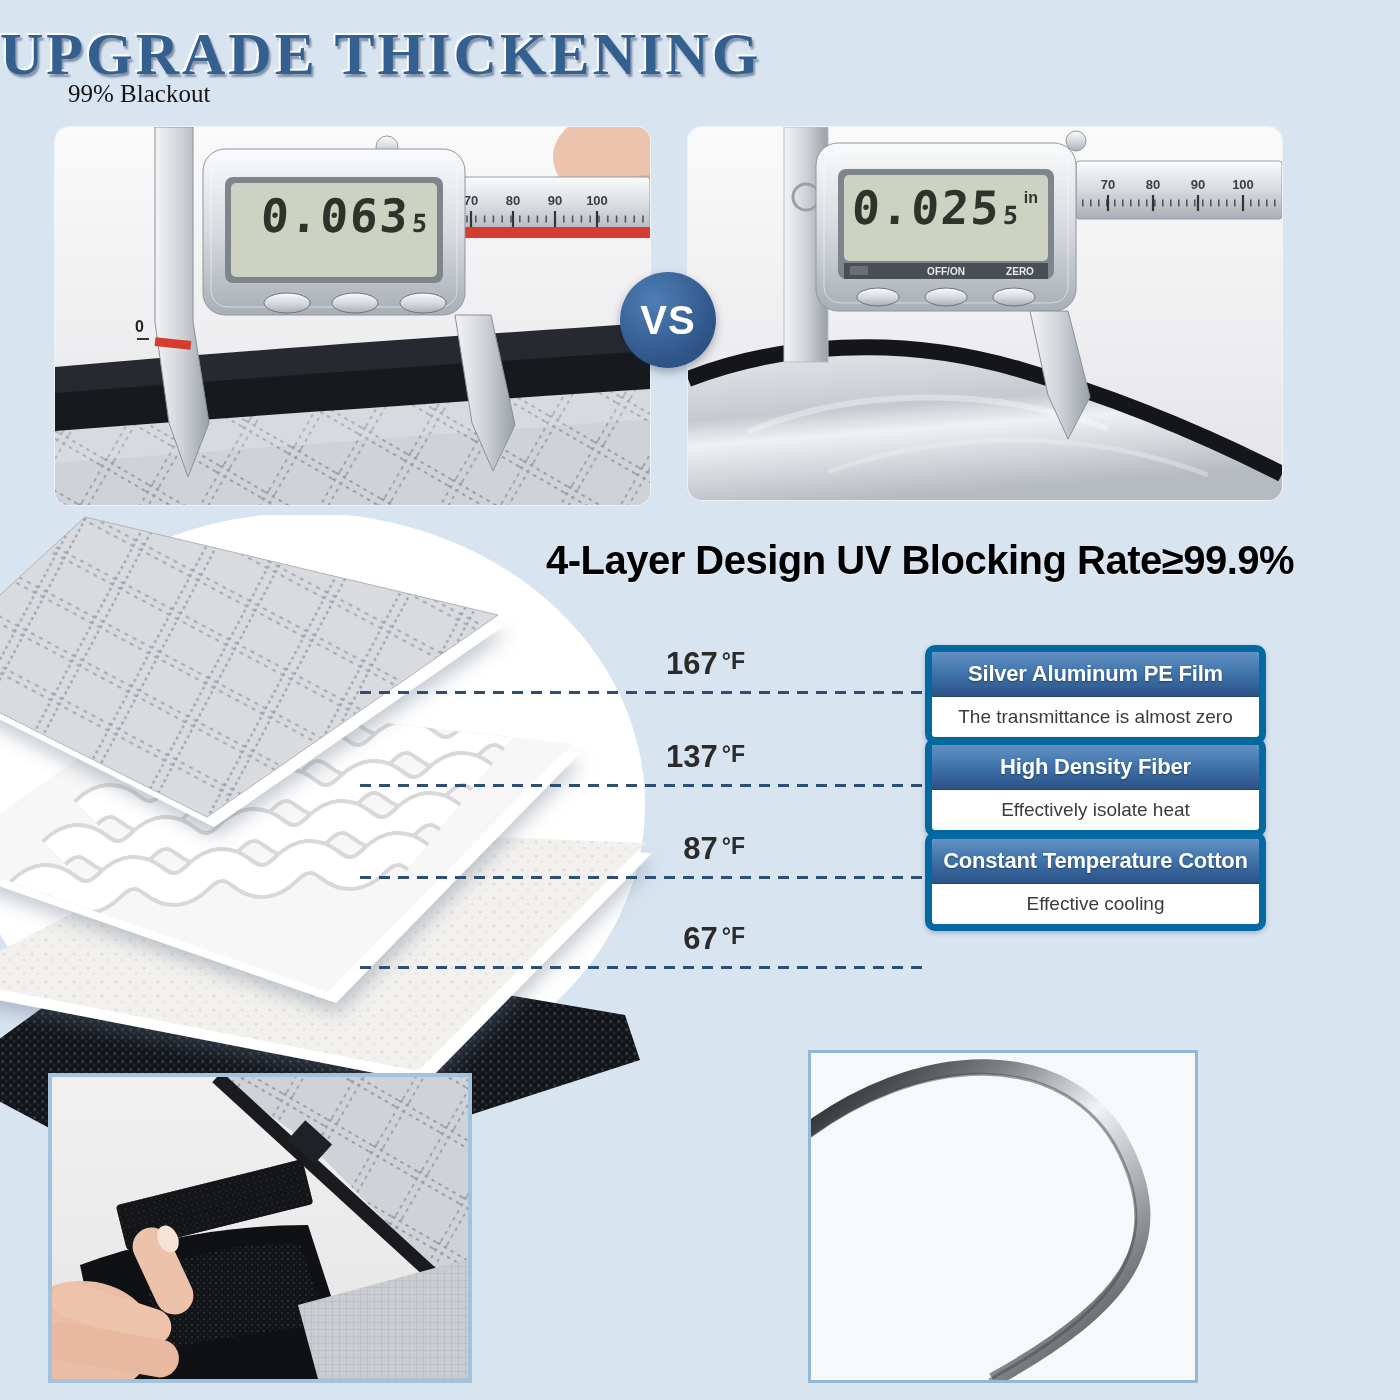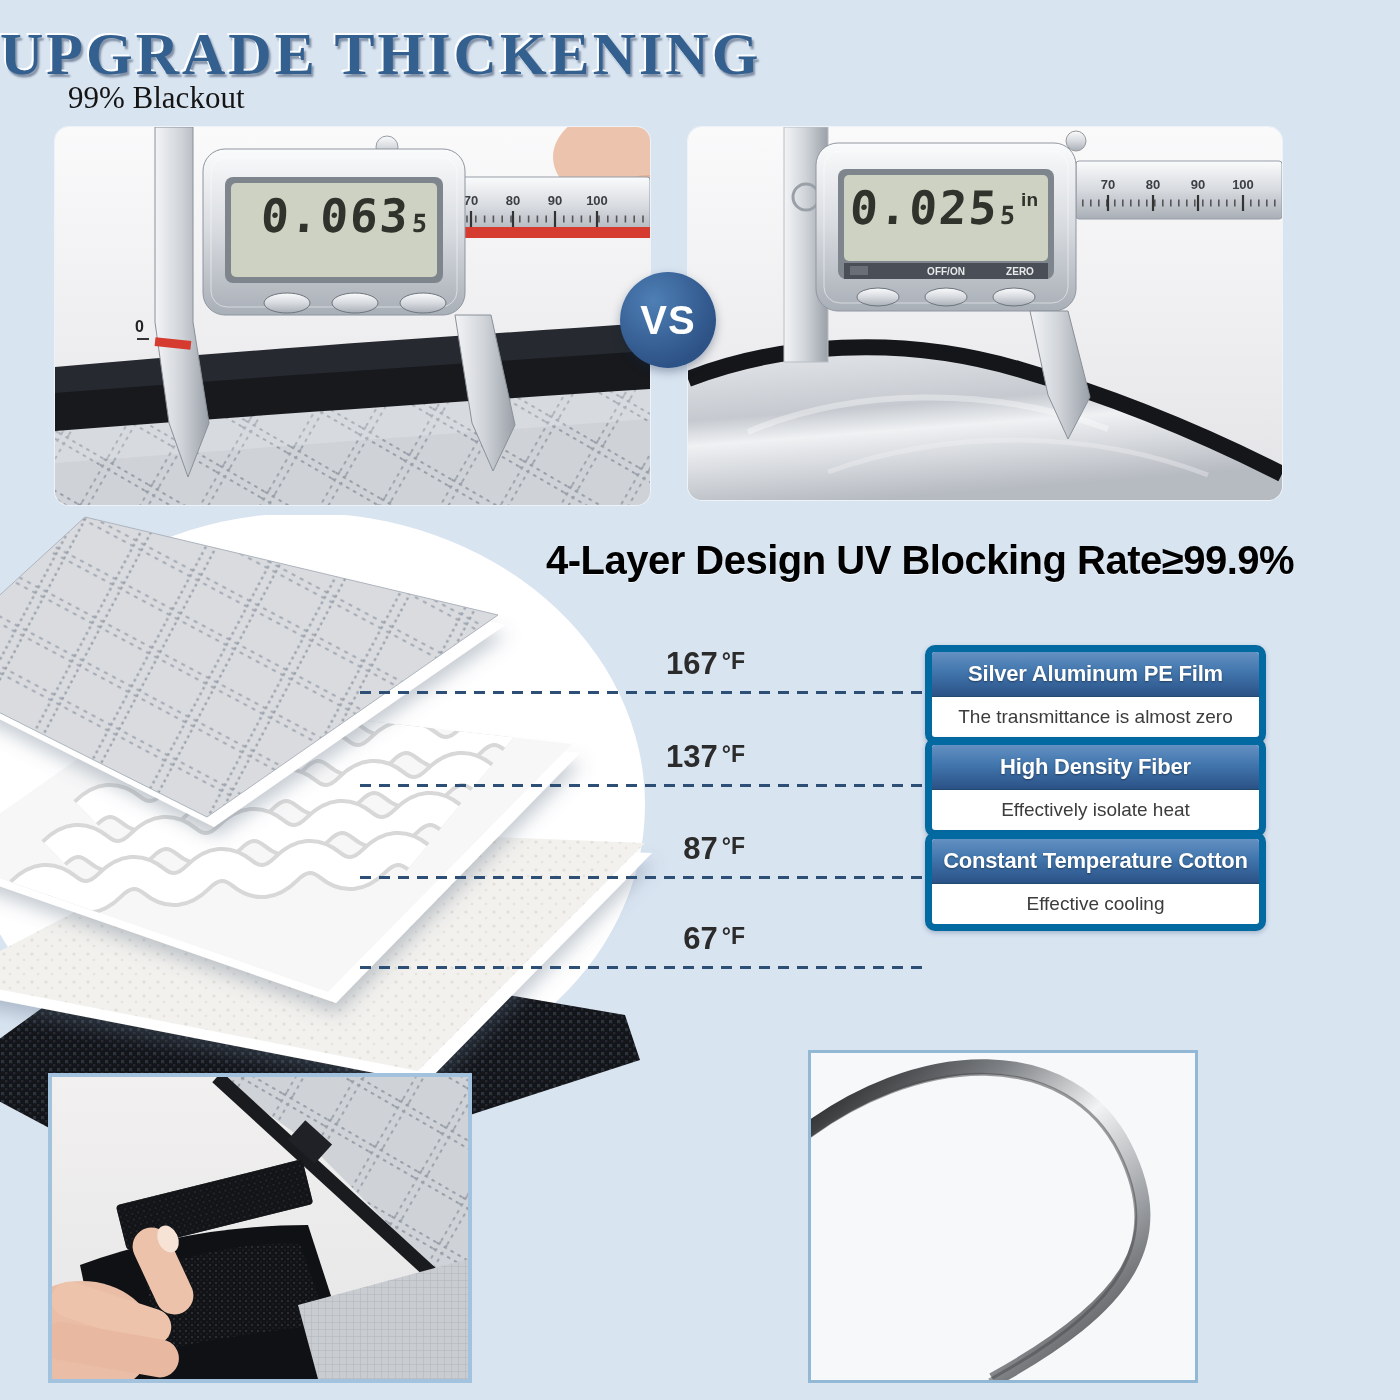--- a/index.html
+++ b/index.html
@@ -12,21 +12,21 @@
 
   
   #page-title{
     left:0; top:20px; width:1320px; 
     font-family:"Liberation Serif", serif; font-weight:700;
     font-size:60px; letter-spacing:3px; color:#33608f; margin:0;
     text-shadow:-2px -2px 0 rgba(255,255,255,.9), 2px 3px 2px rgba(25,45,75,.45);
   }
   #blackout-note{
     left:68px; top:80px; font-family:"Liberation Serif", serif;
-    font-size:31px; color:#141414;
+    font-size:25px; color:#141414;
   }
   #section-title{
     left:480px; top:538px; width:880px; text-align:center;
     font-weight:700; font-size:40px; letter-spacing:-0.5px; color:#000000;
     text-shadow:0 1px 0 rgba(255,255,255,.6);
   }
 
   
   .photo{position:absolute; border-radius:14px; overflow:hidden; box-shadow:0 0 0 1px rgba(255,255,255,.55);}
   #photo-thick{left:55px; top:127px; width:595px; height:378px;}
@@ -41,21 +41,21 @@
     box-shadow:0 4px 10px rgba(20,40,70,.35);
   }
 
   
   .lcd{
     position:absolute; display:flex; align-items:baseline; justify-content:flex-end;
     font-family:"DejaVu Sans Mono", monospace; font-weight:700; color:#2f332b;
   }
   .lcd .main{font-size:46px; letter-spacing:2px; transform:skewX(-4deg);}
   .lcd .sub{font-size:25px; margin-left:2px; transform:skewX(-4deg);}
-  .lcd .unit{font-size:19px; font-family:"Liberation Sans",sans-serif; margin-left:6px; align-self:flex-start; padding-top:8px;}
+  .lcd .unit{font-size:16px; font-family:"Liberation Sans",sans-serif; margin-left:6px; align-self:flex-start; padding-top:8px;}
   #lcd-left{left:180px; top:62px; width:192px; height:84px;}
   #lcd-right{left:160px; top:54px; width:190px; height:76px;}
 
   .tickNum{font:700 13px "Liberation Sans",sans-serif; fill:#3b3e43; text-anchor:middle;}
   .zeroNum{font:700 16px "Liberation Sans",sans-serif; fill:#222;}
   .btnLbl{font:700 10px "Liberation Sans",sans-serif; fill:#e9eaec; text-anchor:middle;}
 
   
   #layers-svg{left:0; top:515px; width:680px; height:830px;}
 

